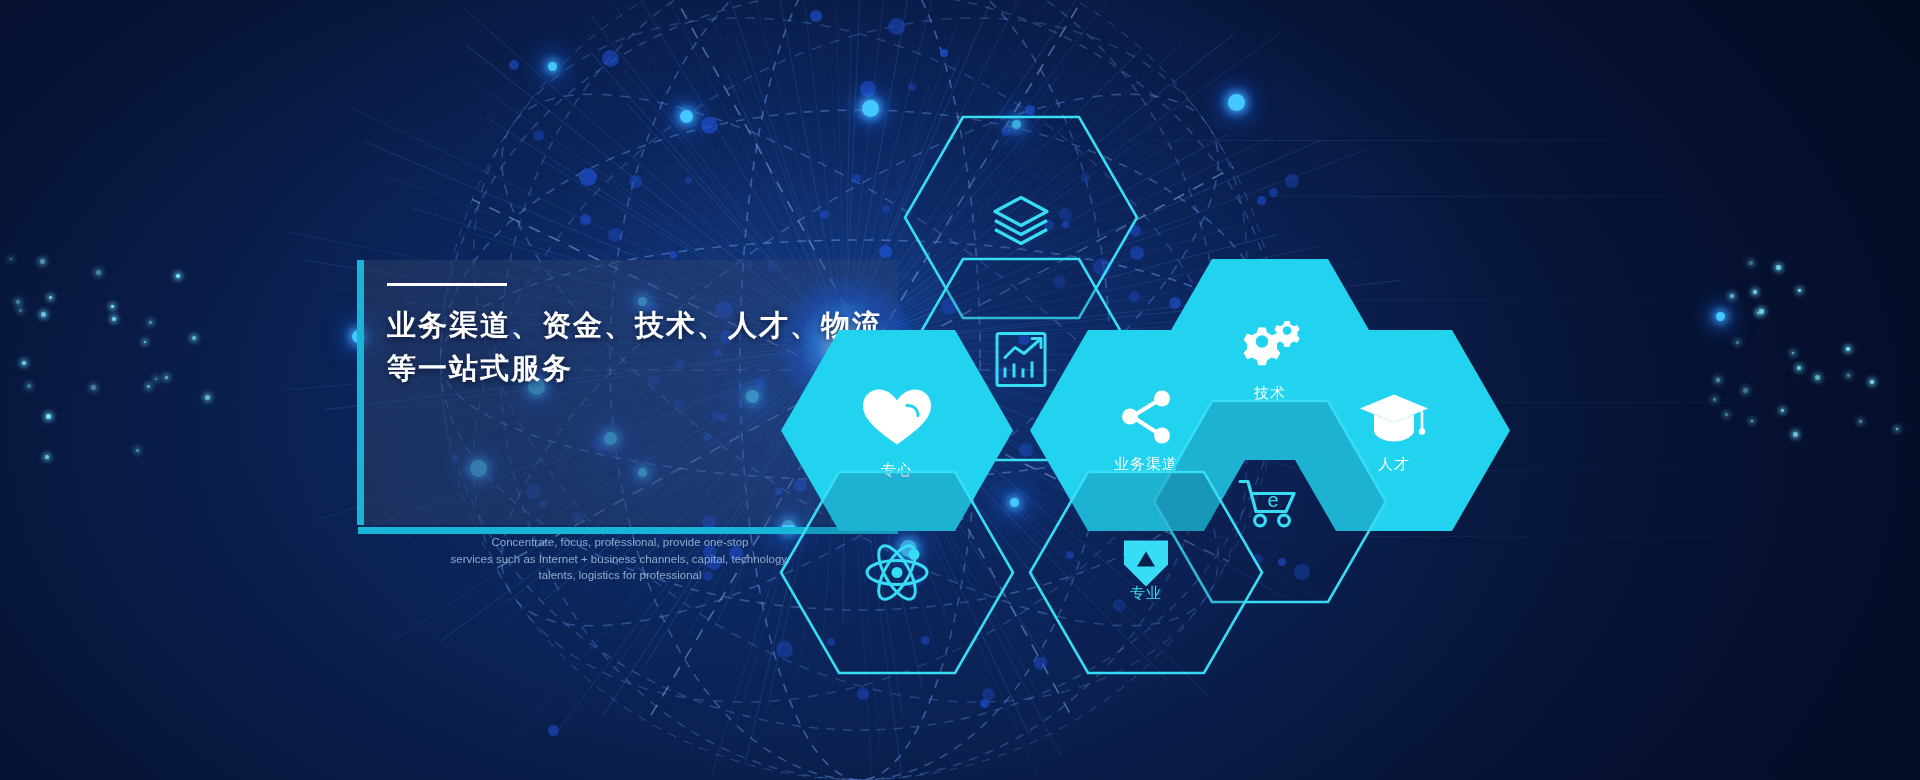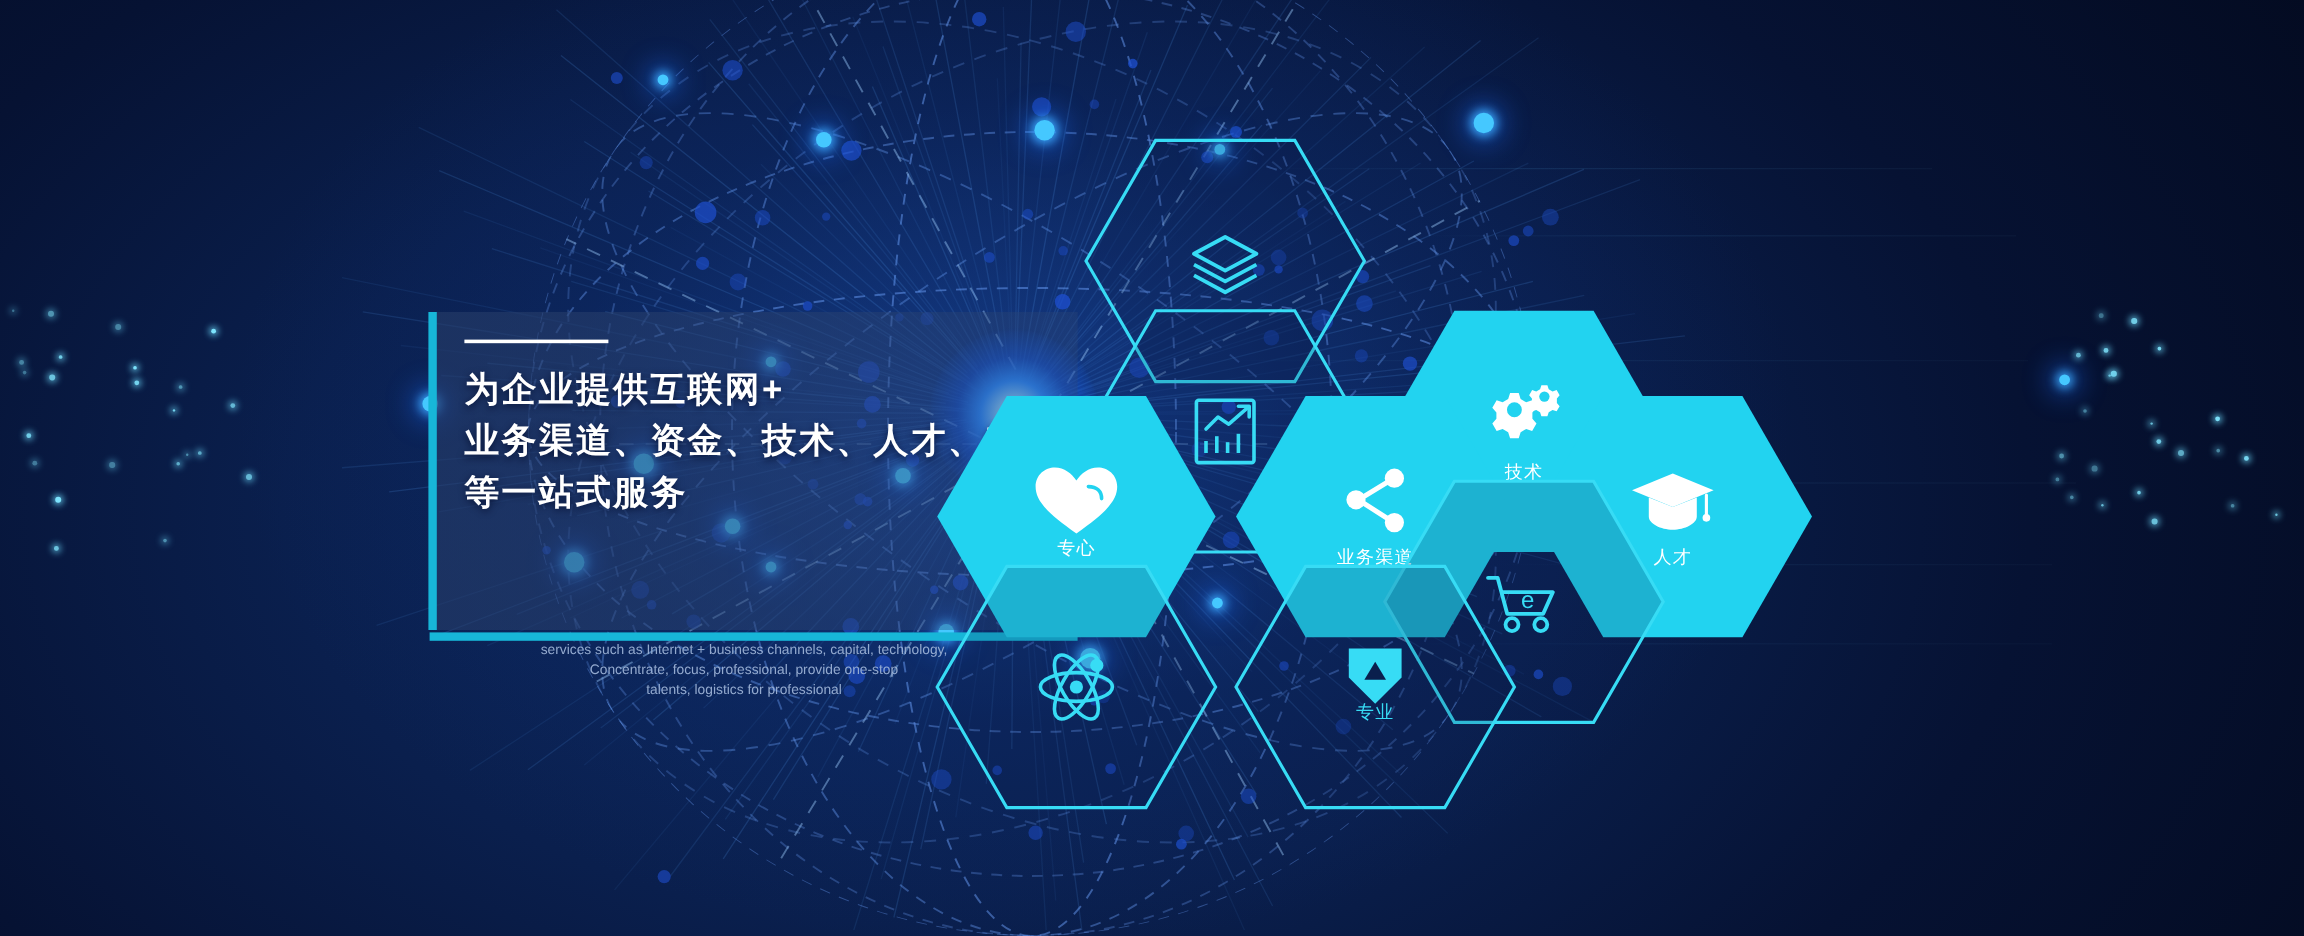--- a/index.html
+++ b/index.html
@@ -434,29 +434,28 @@
       <div class="dot spark" style="left:1716px;top:378px;width:3.8px;height:3.8px;opacity:0.59"></div>
       <div class="dot spark" style="left:19px;top:309px;width:3.1px;height:3.1px;opacity:0.46"></div>
       <div class="dot spark" style="left:1743px;top:388px;width:4.9px;height:4.9px;opacity:0.47"></div>
     </div>
 
   <div id="panel">
     <div class="vbar"></div>
     <div class="hbar"></div>
     <div class="rule"></div>
     <div class="headline">
-      <div class="ln">为企业提供互联网+</div>
       <div class="ln">业务渠道、资金、技术、人才、物流</div>
       <div class="ln">等一站式服务</div>
     </div>
   </div>
 
   <div id="subcap">
+    <div>Concentrate, focus, professional, provide one-stop</div>
     <div>services such as Internet + business channels, capital, technology,</div>
-    <div>Concentrate, focus, professional, provide one-stop</div>
     <div>talents, logistics for professional</div>
   </div>
 
   <div class="hexwrap" id="hexwrap">
       <div class="hex outline" style="left:905px;top:117px;width:232px;height:201px;">
       <svg width="232" height="201" viewBox="0 0 232 201">
         <polygon points="58,0 174,0 232,100.5 174,201 58,201 0,100.5" fill="rgba(10,30,70,0.18)" stroke="#37dcf5" stroke-width="2.6"></polygon>
         <g transform="translate(116,100.5)">
             <g fill="none" stroke="#37dcf5" stroke-width="3.2" stroke-linejoin="round">
       <path d="M0 -20 L26 -6 L0 8 L-26 -6 Z"></path>
@@ -501,21 +500,21 @@
       <div class="hex filled" style="left:781px;top:330px;width:232px;height:201px;">
       <svg width="232" height="201" viewBox="0 0 232 201">
         <polygon points="58,0 174,0 232,100.5 174,201 58,201 0,100.5" fill="#22d3f0" stroke="none" stroke-width="0"></polygon>
         <g transform="translate(116,88.5)">
             <g>
               <path fill="#ffffff" d="M0 26 C-26 8 -34 -2 -34 -13 C-34 -23 -26 -29 -18 -29 C-10 -29 -4 -24 0 -18 C4 -24 10 -29 18 -29 C26 -29 34 -23 34 -13 C34 -2 26 8 0 26 Z"></path>
       <path fill="none" stroke="#22d3f0" stroke-width="3" stroke-linecap="round" d="M10 -13 C17 -13 21 -9 21 -3"></path>
             </g>
           </g>
       </svg>
-      <div class="lbl" style="top:118px">专心</div>
+      <div class="lbl" style="top:131px">专心</div>
     </div>
       <div class="hex filled" style="left:1278px;top:330px;width:232px;height:201px;">
       <svg width="232" height="201" viewBox="0 0 232 201">
         <polygon points="58,0 174,0 232,100.5 174,201 58,201 0,100.5" fill="#22d3f0" stroke="none" stroke-width="0"></polygon>
         <g transform="translate(116,88.5)">
             <g fill="#ffffff">
       <path d="M0 -24 L34 -10 L0 4 L-34 -10 Z"></path>
       <path d="M-20 -4 L-20 12 C-20 18 -10 23 0 23 C10 23 20 18 20 12 L20 -4 L0 4 Z"></path>
       </g>
             <g stroke="#ffffff" stroke-width="2.6" fill="none" stroke-linecap="round">

